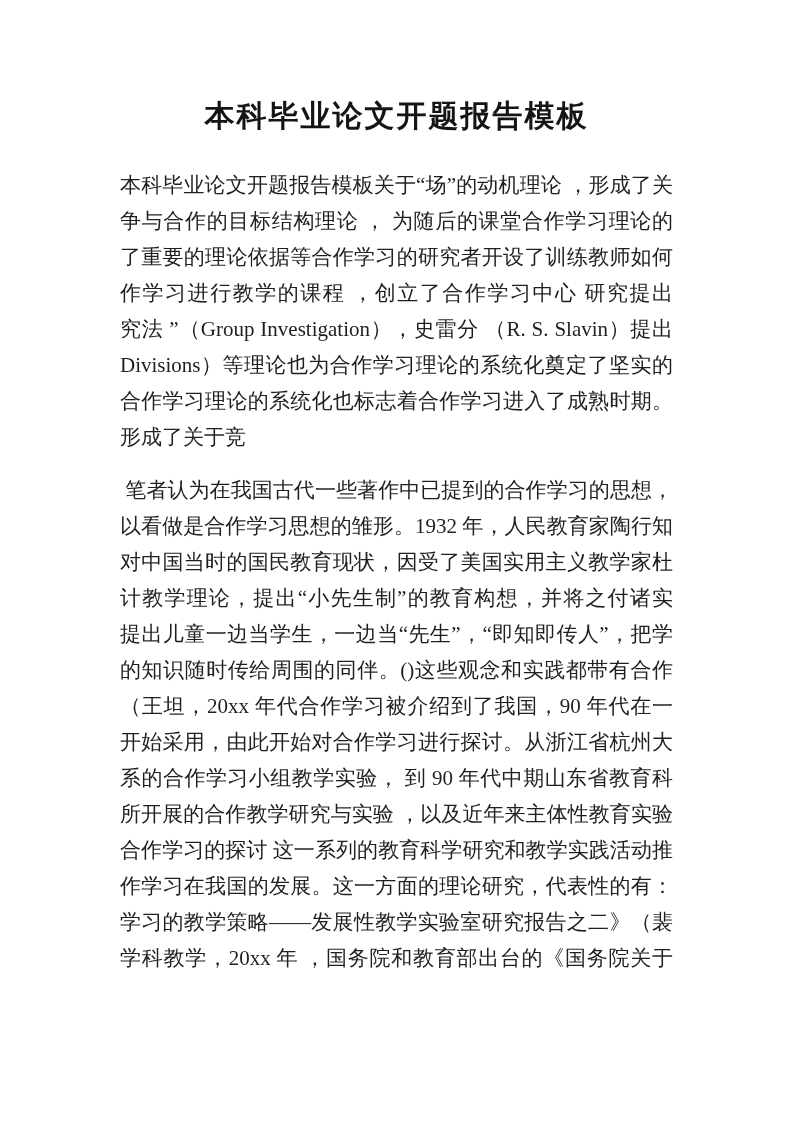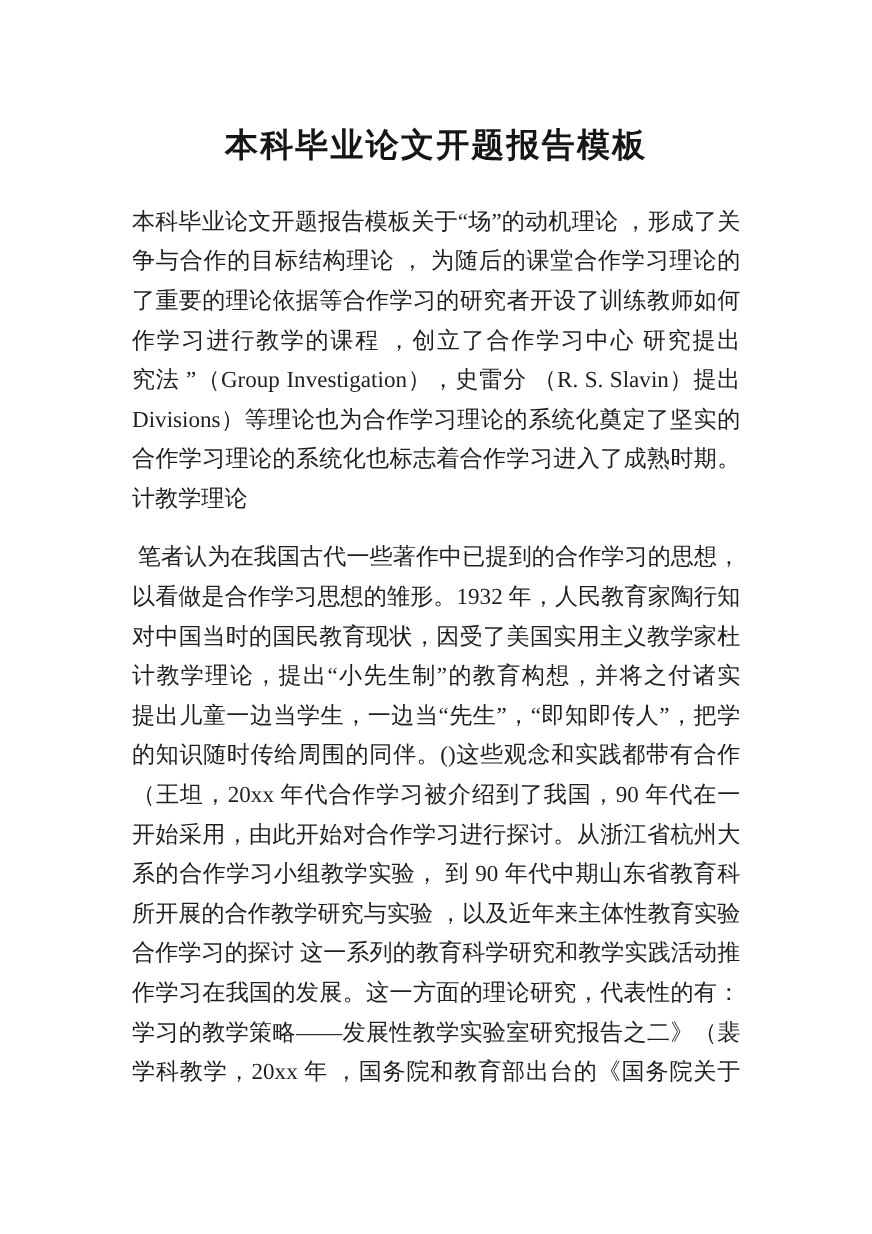--- a/index.html
+++ b/index.html
@@ -14,21 +14,21 @@
     font-family: "Liberation Serif", "DejaVu Serif", serif;
     color: #1f1f1f;
   }
   .page {
     position: relative;
     width: 793px;
     height: 1122px;
     background: #ffffff;
   }
   .doc-title {
-    margin: 16px;
+    margin: 0;
     padding-top: 96px;
     font-size: 30px;
     font-weight: bold;
     text-align: center;
     letter-spacing: 2px;
     color: #151515;
   }
   .doc-body {
     width: 553px;
     margin: 30px auto 0 auto;
@@ -59,21 +59,21 @@
   <h1 class="doc-title">本科毕业论文开题报告模板</h1>
   <div class="doc-body" id="doc-body">
       <div class="paragraph">
         <div class="line placed">本科毕业论文开题报告模板关于“场”的动机理论 ，形成了关于竞</div>
         <div class="line placed">争与合作的目标结构理论 ， 为随后的课堂合作学习理论的创立提供</div>
         <div class="line placed">了重要的理论依据等合作学习的研究者开设了训练教师如何采用合</div>
         <div class="line placed">作学习进行教学的课程 ，创立了合作学习中心 研究提出了“团体探</div>
         <div class="line placed">究法 ”（Group Investigation），史雷分 （R. S. Slavin）提出了</div>
         <div class="line placed">Divisions）等理论也为合作学习理论的系统化奠定了坚实的基础。</div>
         <div class="line placed">合作学习理论的系统化也标志着合作学习进入了成熟时期。 2、国</div>
-        <div class="line plain placed">计教学理论</div>
+        <div class="line plain placed">形成了关于竞</div>
       </div>
       <div class="paragraph">
         <div class="line placed"> 笔者认为在我国古代一些著作中已提到的合作学习的思想，那些可</div>
         <div class="line placed">以看做是合作学习思想的雏形。1932 年，人民教育家陶行知先生针</div>
         <div class="line placed">对中国当时的国民教育现状，因受了美国实用主义教学家杜威的设</div>
         <div class="line placed">计教学理论，提出“小先生制”的教育构想，并将之付诸实践。他</div>
         <div class="line placed">提出儿童一边当学生，一边当“先生”，“即知即传人”，把学到</div>
         <div class="line placed">的知识随时传给周围的同伴。()这些观念和实践都带有合作的色彩</div>
         <div class="line placed">（王坦，20xx 年代合作学习被介绍到了我国，90 年代在一些学校中</div>
         <div class="line placed">开始采用，由此开始对合作学习进行探讨。从浙江省杭州大学教育</div>

